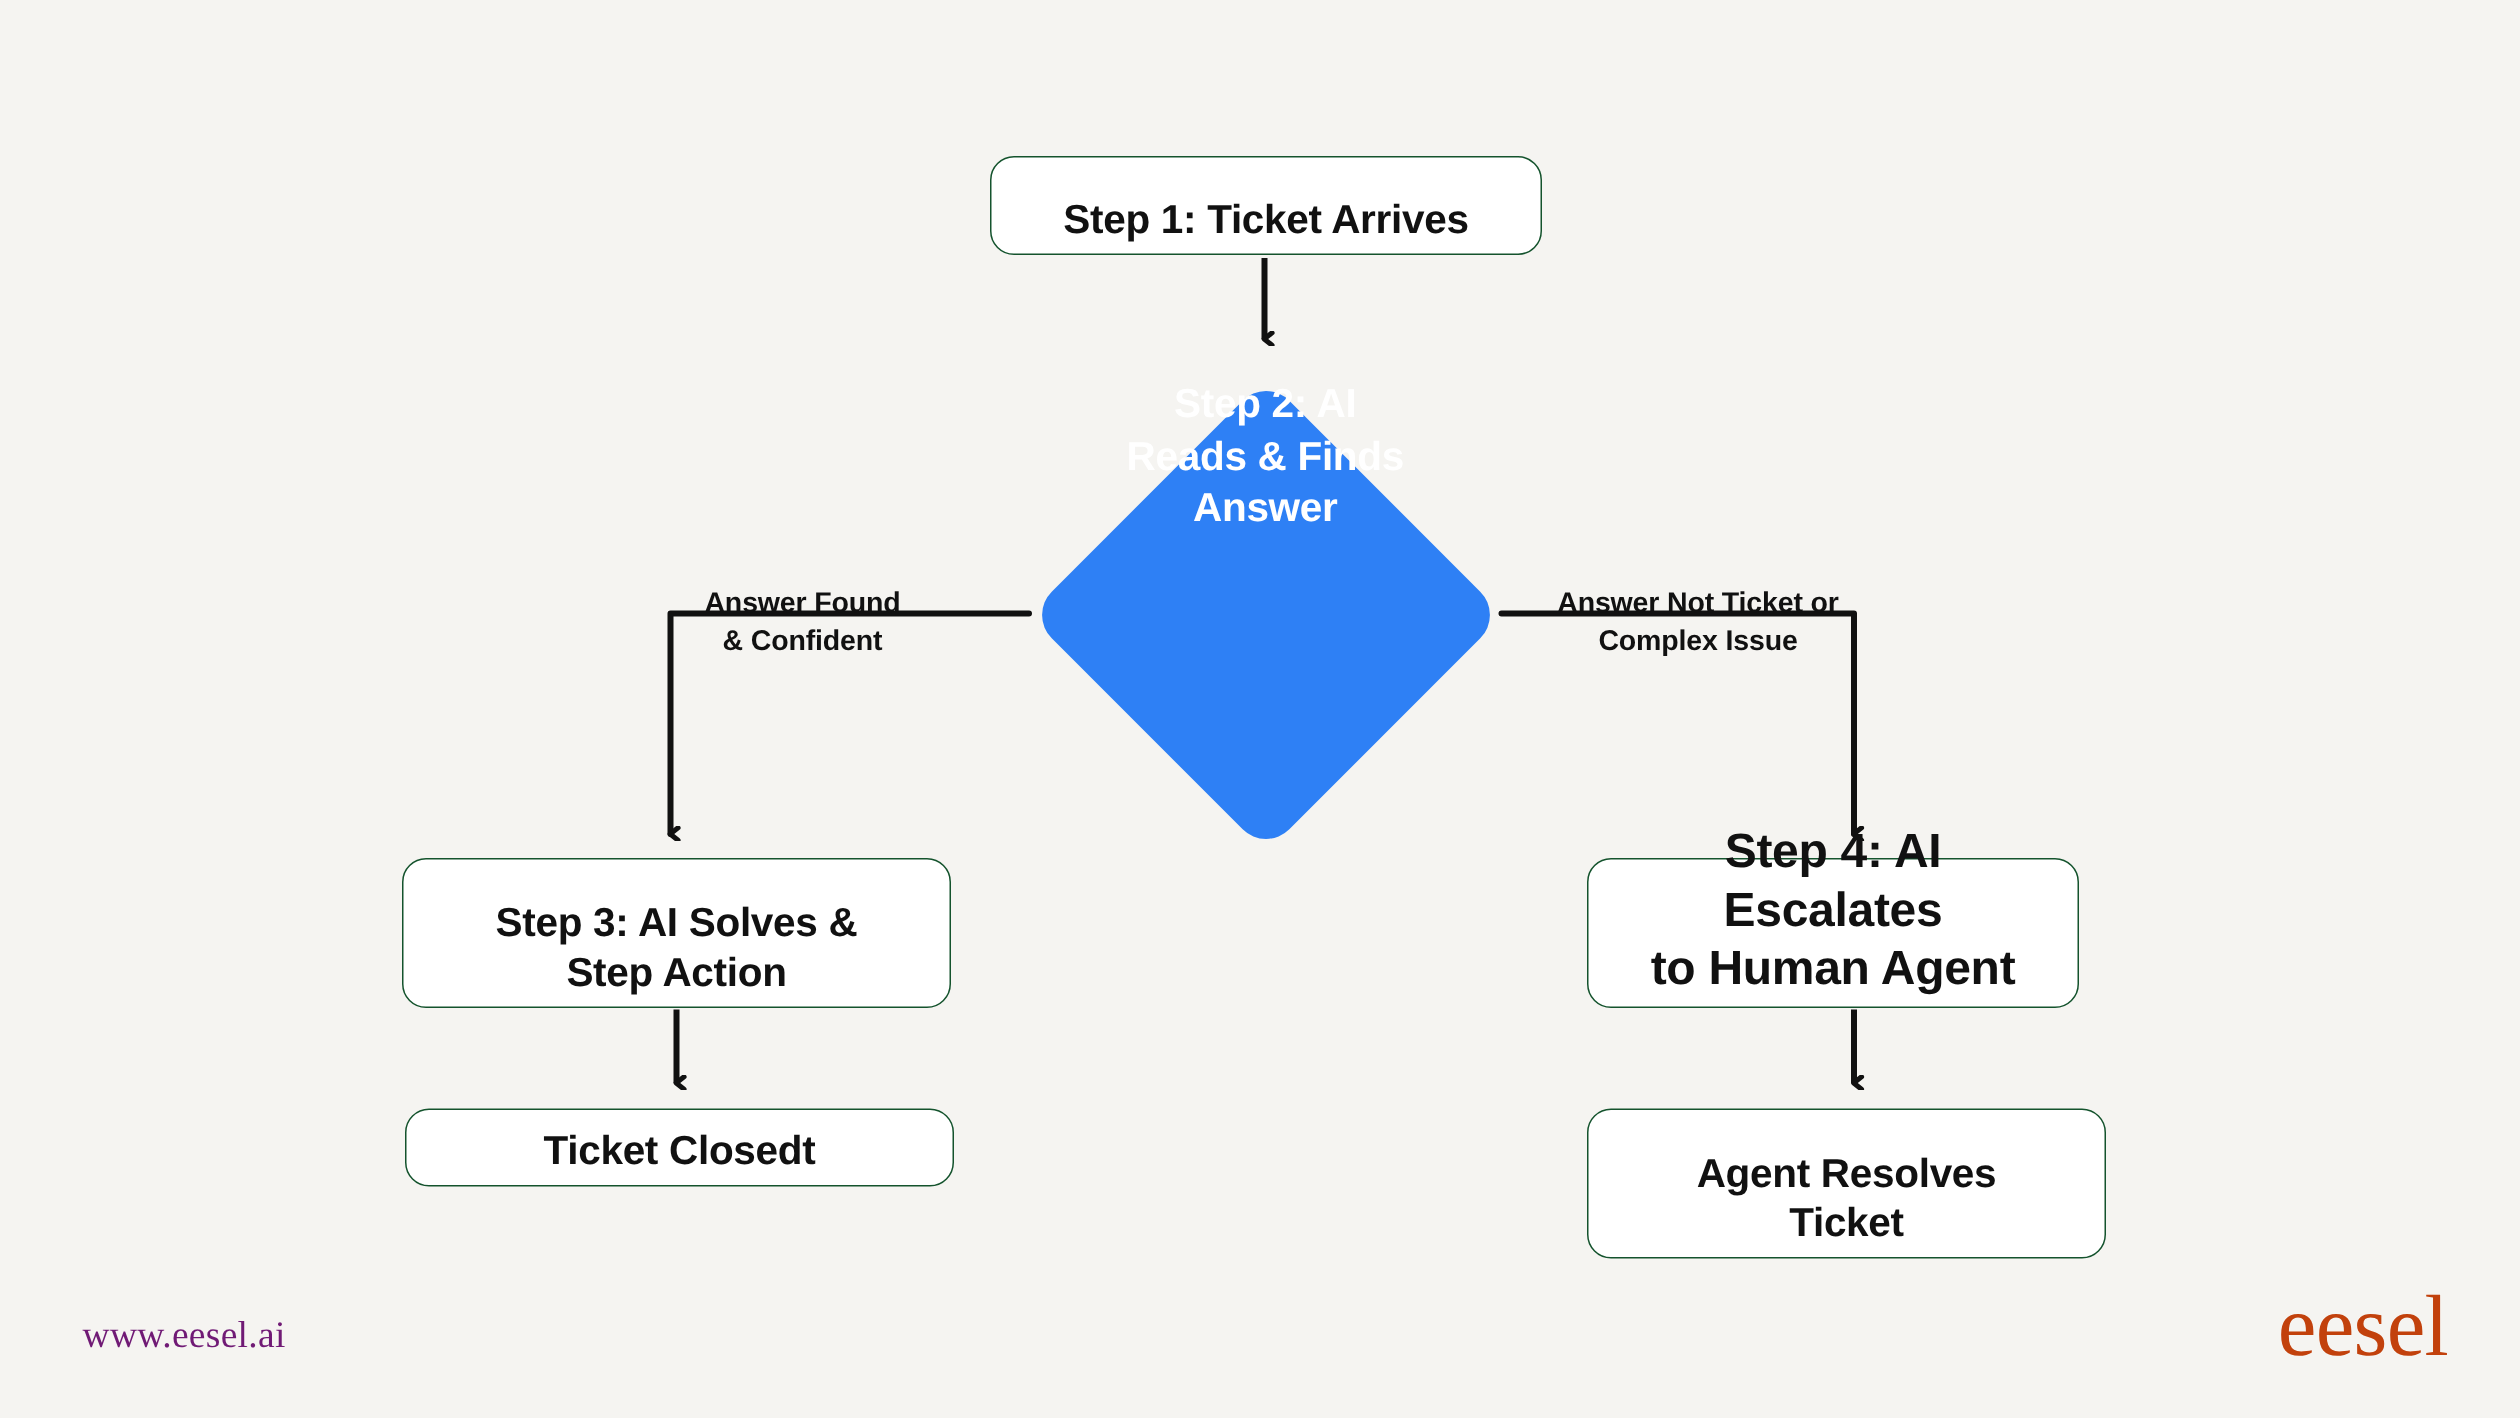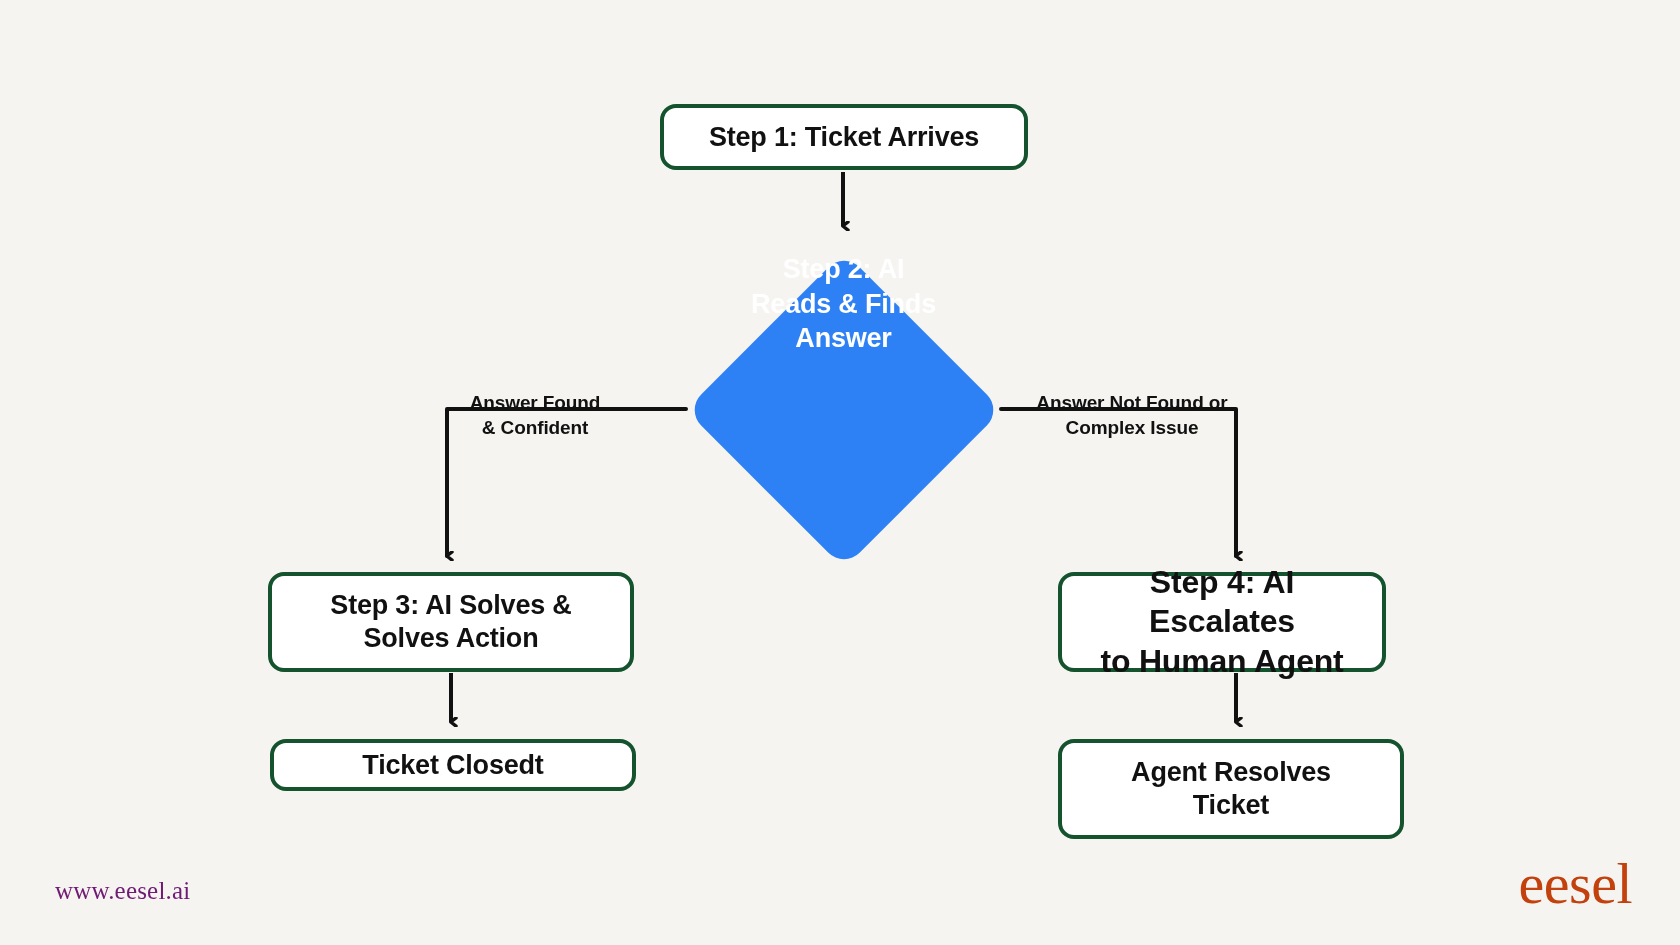--- a/index.html
+++ b/index.html
@@ -28,25 +28,25 @@
     left: 0; top: 0;
     width: 1680px;
     height: 945px;
     pointer-events: none;
   }
 
   
   .node-box {
     position: absolute;
     background: #ffffff;
-    border: 4px solid #14532d;
+    border: 1px solid #14532d;
     border-radius: 16px;
     box-sizing: border-box;
     display: flex;
-    align-items: center;
+    align-items: flex-end;
     justify-content: center;
     text-align: center;
     color: #111111;
     font-weight: bold;
     letter-spacing: -0.2px;
     line-height: 1.22;
     padding: 6px 18px;
   }
 
   #node-step1 {
@@ -213,27 +213,27 @@
         <div>Step 2: AI</div>
         <div>Reads &amp; Finds</div>
         <div>Answer</div>
       </div>
     </div>
   </div>
 
   <div class="edge-label" id="label-left">Answer Found
 &amp; Confident</div>
 
-  <div class="edge-label" id="label-right">Answer Not Found or
+  <div class="edge-label" id="label-right">Answer Not Ticket or
 Complex Issue</div>
 
   <div class="node-box" id="node-step3">
     <div>
       <div>Step 3: AI Solves &amp;</div>
-      <div>Solves Action</div>
+      <div>Step Action</div>
     </div>
   </div>
 
   <div class="node-box" id="node-closed">
     <span>Ticket Closedt</span>
   </div>
 
   <div class="node-box" id="node-step4">
     <div>
       <div>Step 4: AI Escalates</div>

